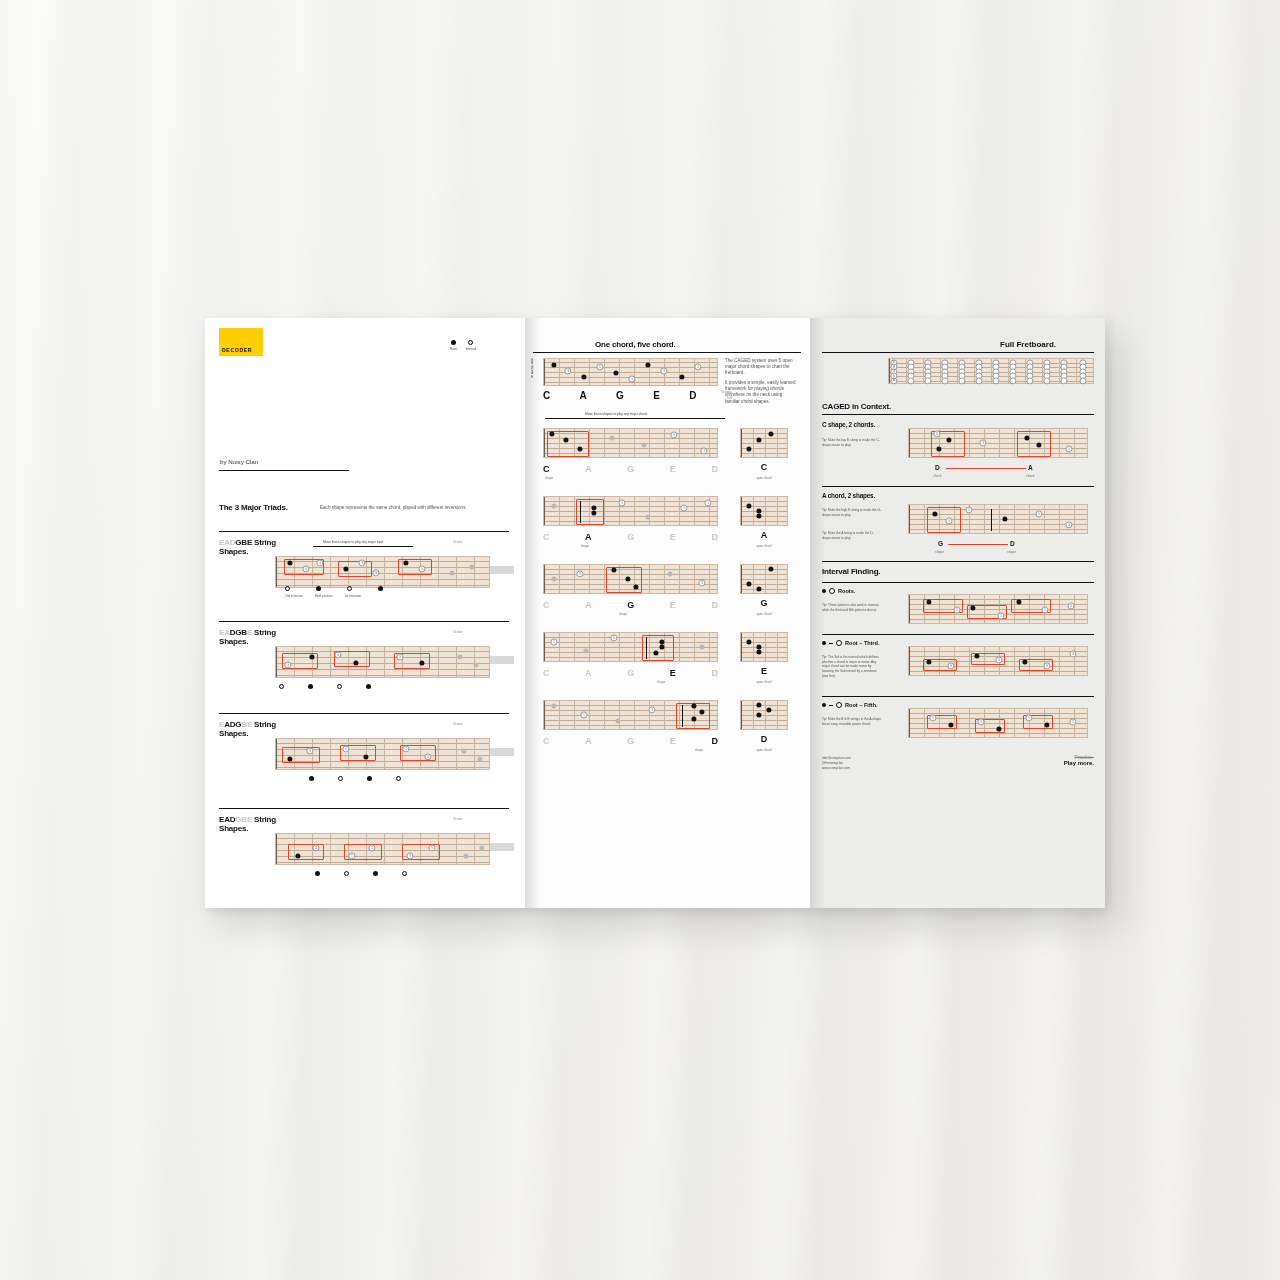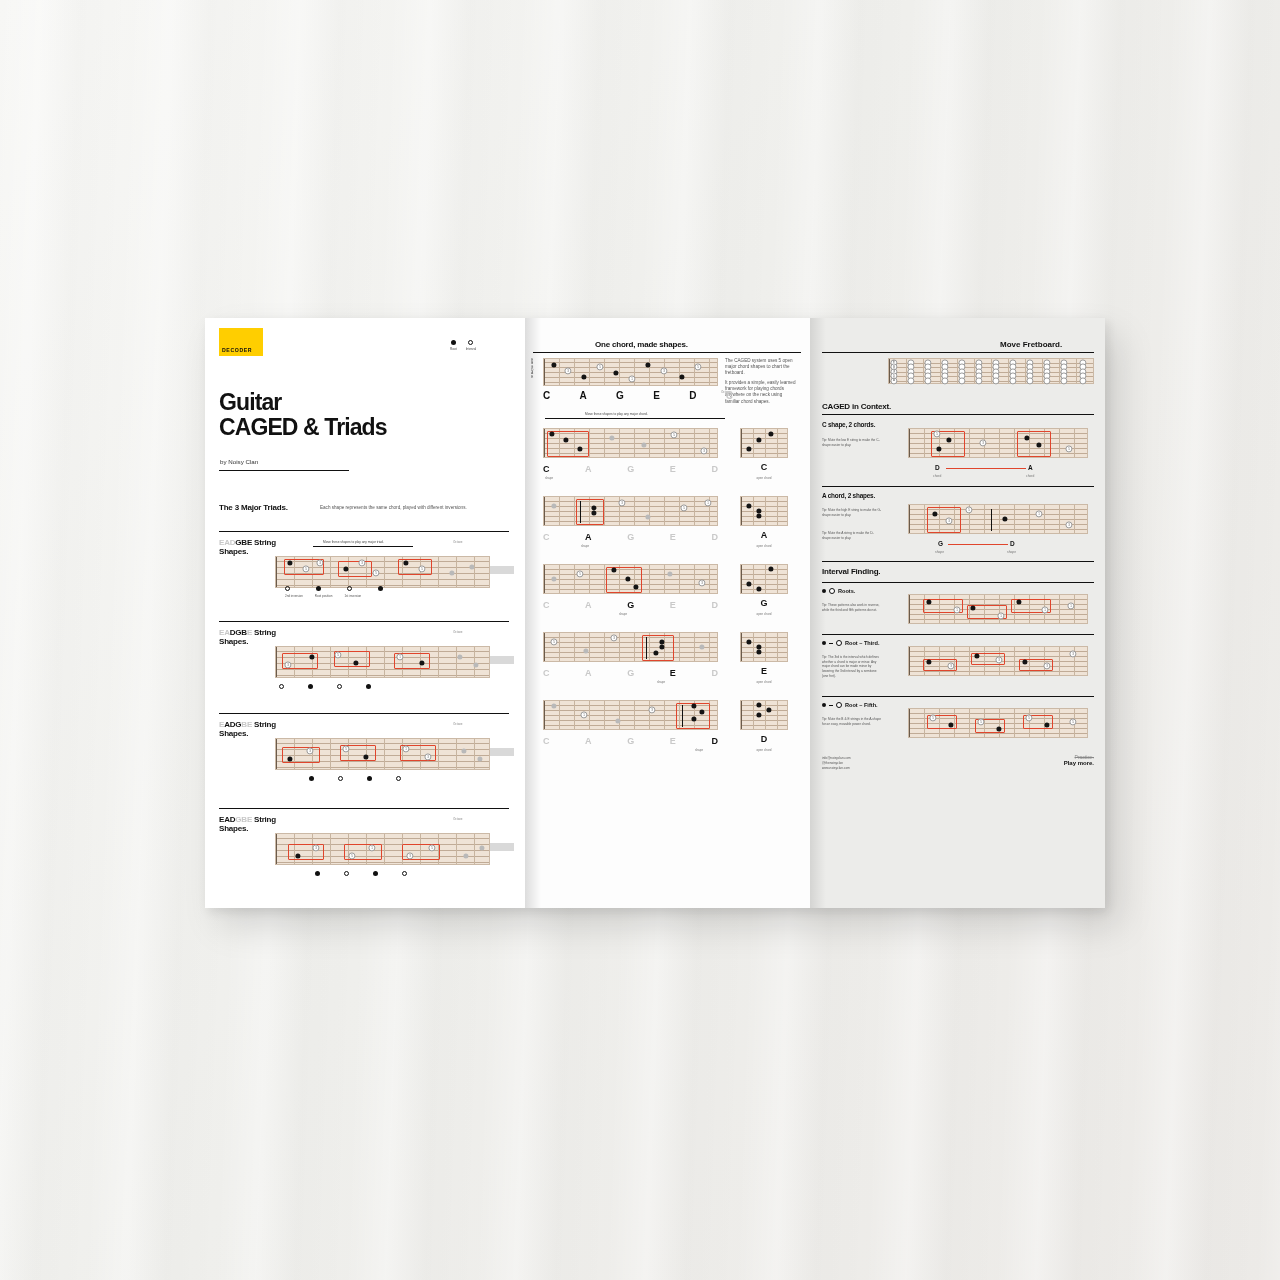--- a/index.html
+++ b/index.html
@@ -228,24 +228,20 @@
         <div class="li">
           <div class="dot-f"></div>
           <span>Root</span>
         </div>
         <div class="li">
           <div class="dot-o"></div>
           <span>Interval</span>
         </div>
       </div>
 
-      <div class="title">
-        <span>Guitar</span><br>
-        <span>CAGED &amp; Triads</span>
-      </div>
       <div class="byline">by Noisy Clan</div>
       <div class="rule" style="left:14px; top:152px; width:130px;"></div>
 
       <div class="sec-h" style="left:14px; top:185px;">The 3 Major Triads.</div>
       <div class="sec-sub" style="left:115px; top:187px; width:185px;">Each shape represents the same chord, played with different inversions.</div>
 
       <div>
         <div class="rule" style="left:14px; top:213px; width:290px;"></div>
         <div class="sec-h" style="left:14px; top:220px;">
           <span style="color:#c8c8c8">EAD</span><span>GBE</span><span> String</span><br>
@@ -434,21 +430,21 @@
         <div style="position:absolute; left:110px; top:553px; display:flex; gap:24px;">
           <span class="dot-f"></span>
             <span class="dot-o"></span>
             <span class="dot-f"></span>
             <span class="dot-o"></span>
         </div>
       </div>
     </div>
 
     <div class="panel" id="panel-mid">
-      <div class="sec-h" style="left:70px; top:22px;">One chord, made shapes.</div>
+      <div class="sec-h" style="left:70px; top:22px;">One chord, five chord.</div>
       <div class="rule" style="left:8px; top:34px; width:268px;"></div>
 
       <div class="sec-sub" style="left:200px; top:40px; width:72px;">The CAGED system uses 5 open major chord shapes to chart the fretboard.</div>
       <div class="sec-sub" style="left:200px; top:62px; width:72px;">It provides a simple, easily learned framework for playing chords anywhere on the neck using familiar chord shapes.</div>
 
       <div class="fb" style="left:18px; top:40px; width:175px; height:28px;">
         <div class="hline" style="top:3px"></div>
           <div class="hline" style="top:8px"></div>
           <div class="hline" style="top:13px"></div>
         <div class="hline" style="top:18px"></div>
@@ -760,21 +756,21 @@
           <div class="note filled" style="left:18px; top:4px;"></div>
           <div class="note filled" style="left:28px; top:9px;"></div>
           <div class="note filled" style="left:18px; top:14px;"></div>
         </div>
         <div class="caged-letter" style="left:215px; top:416px; width:48px;">D</div>
         <div class="caged-sub" style="left:215px; top:430px; width:48px;">open chord</div>
       </div>
     </div>
 
     <div class="panel" id="panel-right">
-      <div class="hdr-right" style="left:190px; top:22px;">Move Fretboard.</div>
+      <div class="hdr-right" style="left:190px; top:22px;">Full Fretboard.</div>
       <div class="rule" style="left:12px; top:34px; width:272px;"></div>
 
       <div class="fb" style="left:78px; top:40px; width:206px; height:26px;">
         <div class="hline" style="top:3.5px"></div>
           <div class="hline" style="top:8px"></div>
           <div class="hline" style="top:12.5px"></div>
         <div class="hline" style="top:17px"></div>
           <div class="hline" style="top:21.5px"></div>
         <div class="nut" style="left:0"></div>
         <div class="vline" style="left:17px"></div>

